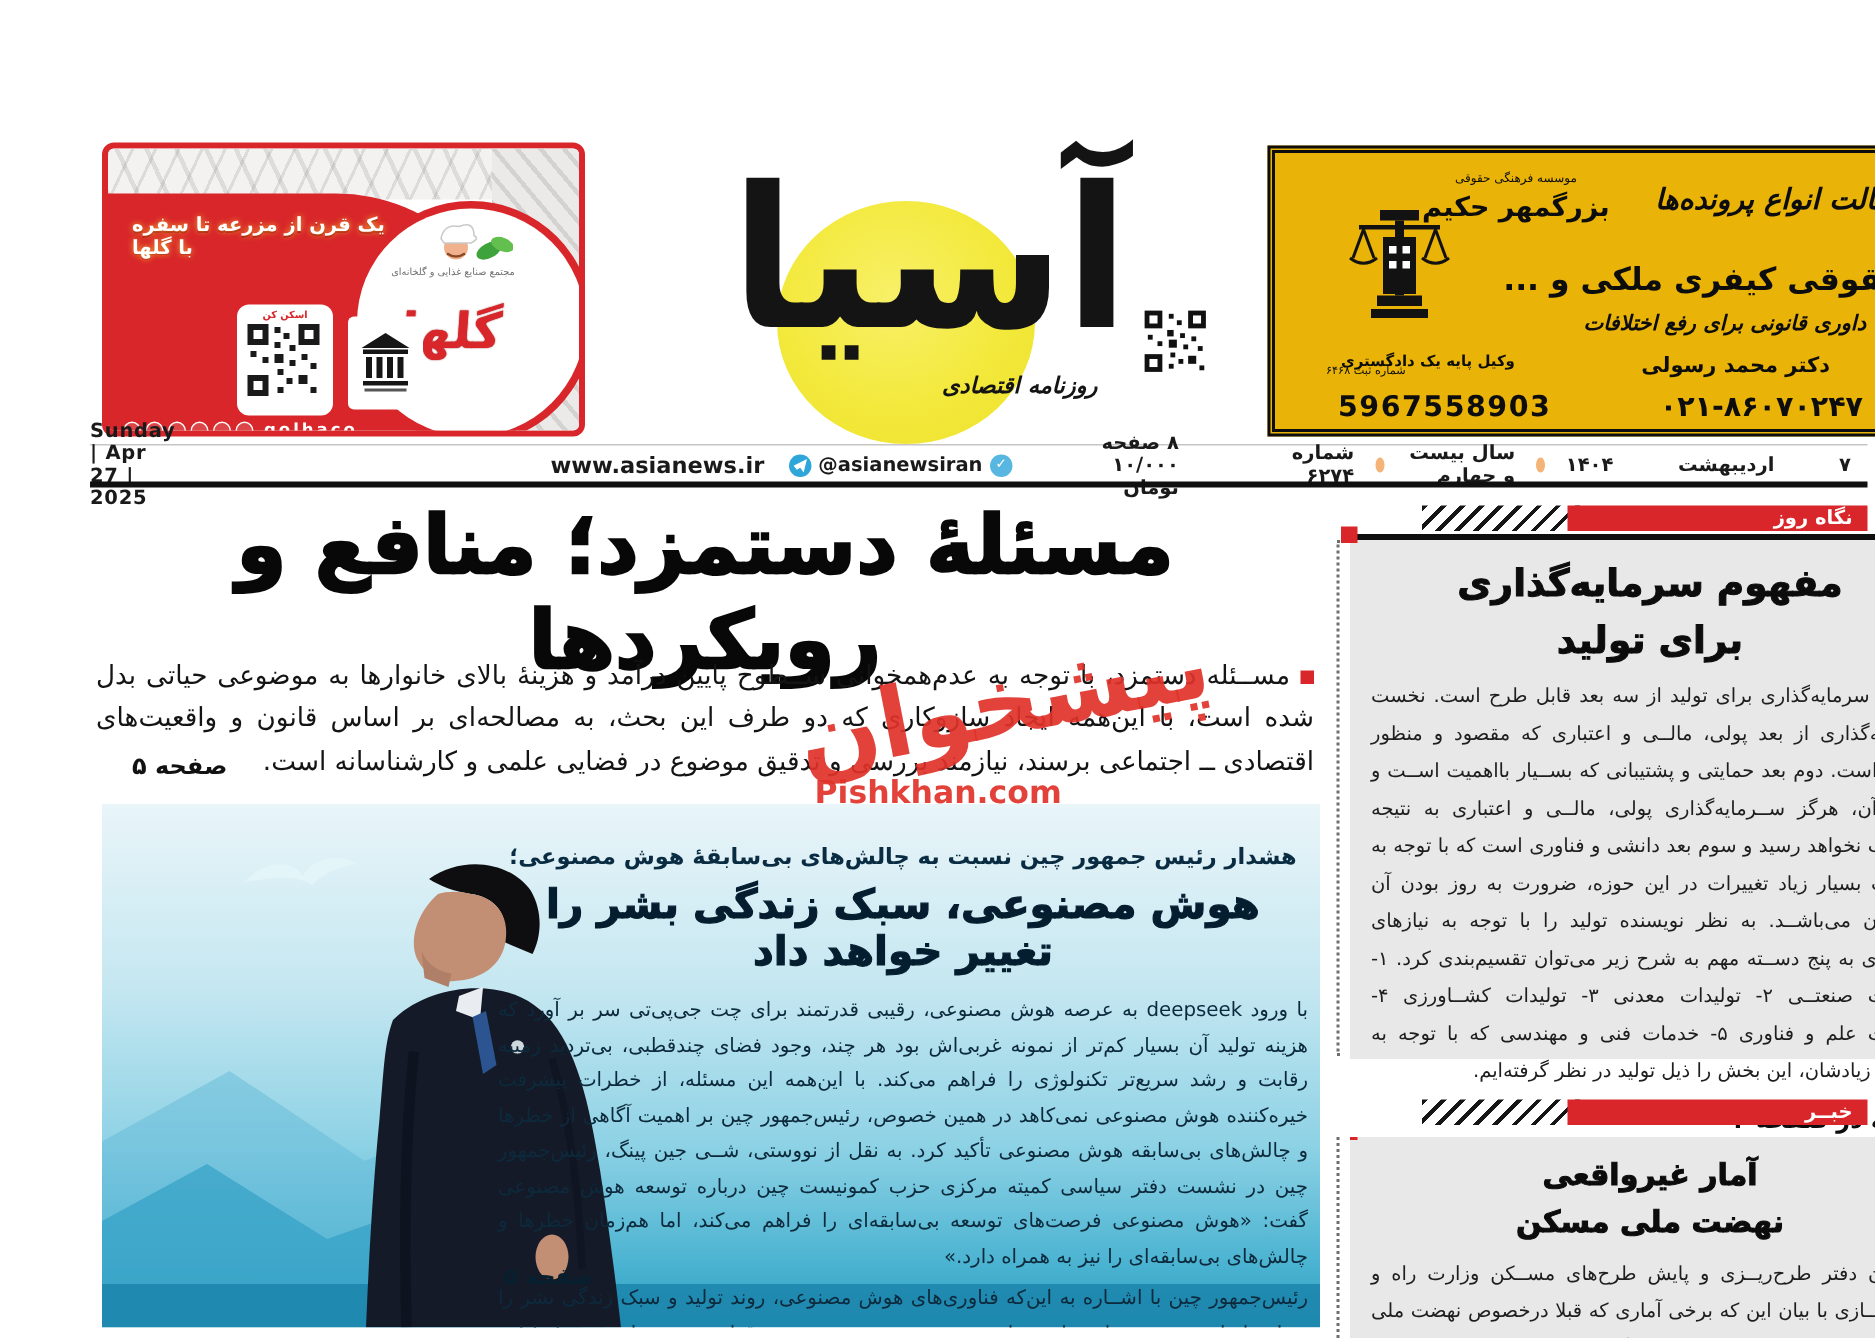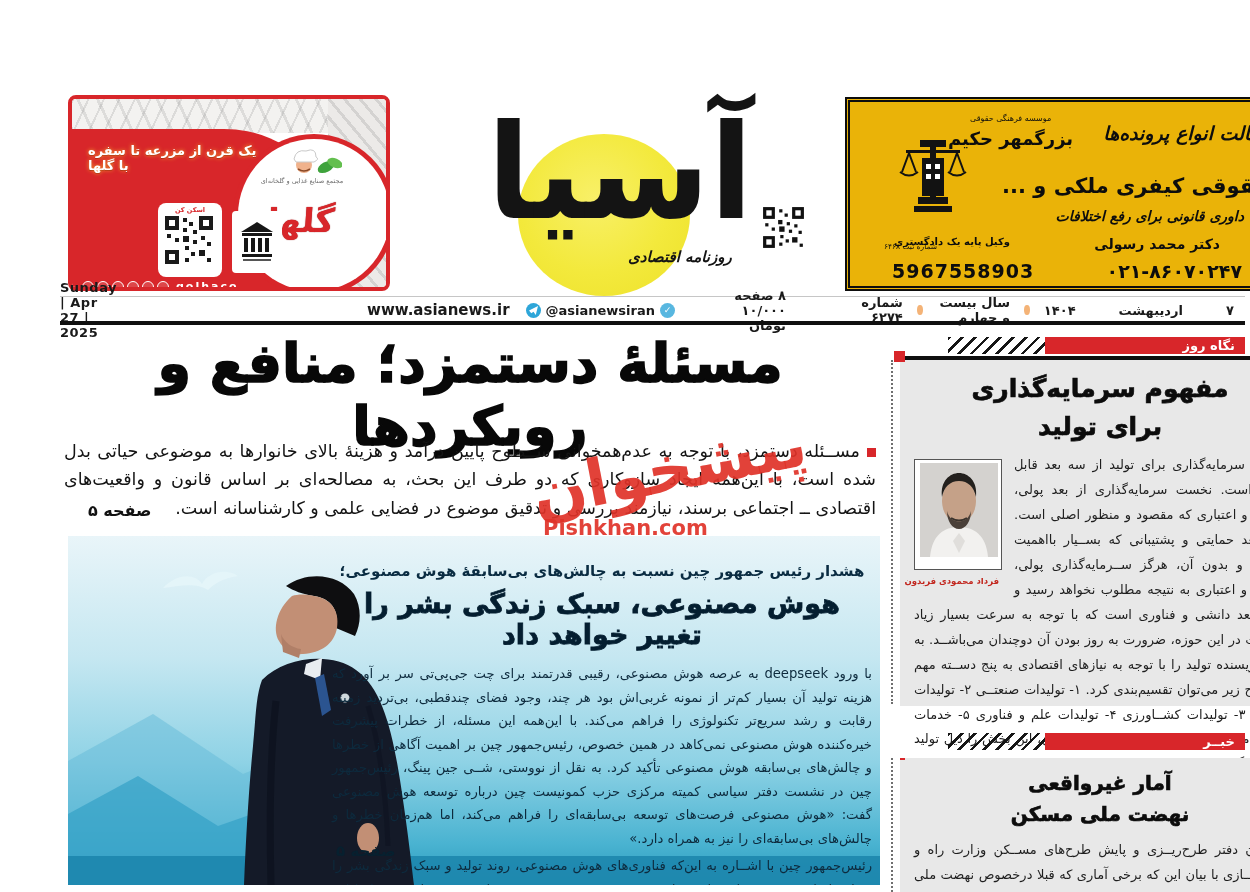--- a/index.html
+++ b/index.html
@@ -366,37 +366,20 @@
     <div class="badge-stripes" style="left:58px; top:0;"></div>
     <div class="badge-red" style="left:155px; top:0; width:200px;">نگاه روز</div>
   </div>
 
   <div class="dotted-v" style="left:891px; top:360px; height:344px;"></div>
   <div class="col-box" style="left:900px; top:360px; height:346px;">
     <div class="col-red-sq"></div>
     <div class="col-hl big">مفهوم سرمایه‌گذاری</div>
     <div class="col-hl big">برای تولید</div>
     <div class="col-body">
-      <span class="author-fig">
-        <span class="author-frame" style="display:block;">
-          <svg width="78" height="94" viewBox="0 0 78 94">
-            <rect width="78" height="94" fill="#d4d2cf"></rect>
-            <path d="M10,94 C12,72 24,64 39,64 C54,64 66,72 68,94 Z" fill="#f2f1ef"></path>
-            <path d="M39,70 L33,78 L39,90 L45,78 Z" fill="#e0dedb"></path>
-            <ellipse cx="39" cy="38" rx="17" ry="22" fill="#c5a188"></ellipse>
-            <path d="M22,34 C20,18 30,10 39,10 C48,10 58,18 56,34 C54,24 48,18 39,18 C30,18 24,24 22,34 Z" fill="#23201d"></path>
-            <path d="M27,48 C30,62 48,62 51,48 C51,58 46,66 39,66 C32,66 27,58 27,48 Z" fill="#4a4039"></path>
-            <path d="M31,55 q8,5 16,0" stroke="#3a332d" stroke-width="2" fill="none"></path>
-          </svg>
-        </span>
-        <span class="author-cap">
-          <span class="bars"></span>
-          <span class="author-name">فرداد محمودی فریدون</span>
-        </span>
-      </span>
       <span>مفهوم سرمایه‌گذاری برای تولید از سه بعد قابل طرح است. نخست سرمایه‌گذاری از بعد پولی، مالــی و اعتباری که مقصود و منظور اصلی است. دوم بعد حمایتی و پشتیبانی که بســیار بااهمیت اســت و بدون آن، هرگز ســرمایه‌گذاری پولی، مالــی و اعتباری به نتیجه مطلوب نخواهد رسید و سوم بعد دانشی و فناوری است که با توجه به سرعت بسیار زیاد تغییرات در این حوزه، ضرورت به روز بودن آن دوچندان می‌باشــد. به نظر نویسنده تولید را با توجه به نیازهای اقتصادی به پنج دســته مهم به شرح زیر می‌توان تقسیم‌بندی کرد. ۱- تولیدات صنعتــی ۲- تولیدات معدنی ۳- تولیدات کشــاورزی ۴- تولیدات علم و فناوری ۵- خدمات فنی و مهندسی که با توجه به اهمیت زیادشان، این بخش را ذیل تولید در نظر گرفته‌ایم.</span>
     </div>
     <div class="more-ref">ادامه در صفحه ۴</div>
   </div>
 
   <div class="badge-row" style="left:890px; top:733px; width:355px; position:absolute;">
     <div class="badge-stripes" style="left:58px; top:0;"></div>
     <div class="badge-red" style="left:155px; top:0; width:200px;">خبــر</div>
   </div>
 

